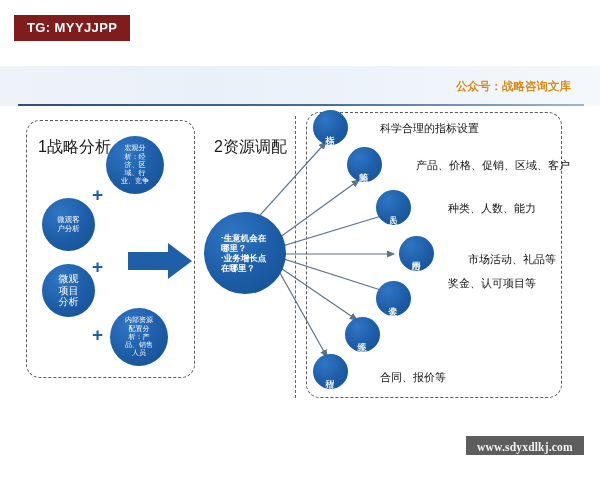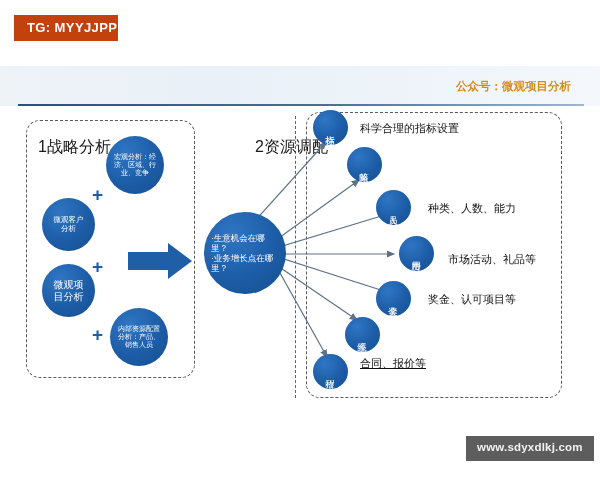--- a/index.html
+++ b/index.html
@@ -21,41 +21,42 @@
     width: 600px;
     height: 480px;
     background: #ffffff;
   }
 
   
   .tg-badge {
     position: absolute;
     left: 14px;
     top: 15px;
-    background: #c2410c;
+    background: #7f1d1d;
     color: #ffffff;
     font-size: 13px;
     font-weight: bold;
     letter-spacing: 0.4px;
-    padding: 6px 1px 7px 13px;
+    padding: 6px 13px 7px 13px;
     line-height: 1;
   }
 
   
   .site-badge {
     position: absolute;
     left: 466px;
     top: 436px;
     background: #5d5d5d;
     color: #f2f2f2;
     font-size: 11.5px;
     font-weight: bold;
-    padding: 6px 11px 7px 11px;
+    padding: 6px 11px 1px 11px;
     line-height: 1;
     letter-spacing: 0.2px;
+    font-family: Liberation Serif, serif;
   }
 
   
   .title-band {
     position: absolute;
     left: 0px;
     top: 66px;
     width: 600px;
     height: 40px;
     background: linear-gradient(to right, #eef3f8 0%, #e9f0f7 35%, #eef4fa 70%, #f4f8fc 100%);
@@ -99,21 +100,21 @@
   .panel-right { left: 306px; top: 112px; width: 256px; height: 286px; }
 
   
   .section-caption {
     position: absolute;
     font-size: 16px;
     color: #1a1a1a;
     white-space: nowrap;
   }
   .cap-1 { left: 38px;  top: 137px; }
-  .cap-2 { left: 214px; top: 137px; margin-left: 41px; }
+  .cap-2 { left: 214px; top: 137px; }
 
   
   .divider {
     position: absolute;
     left: 295px;
     top: 116px;
     width: 0px;
     height: 282px;
     border-left: 1.4px dashed #55667a;
   }
@@ -137,31 +138,31 @@
     align-items: center;
     justify-content: center;
     text-align: center;
     box-sizing: border-box;
     line-height: 1.18;
     overflow: hidden;
   }
   .bubble.grad {
     background: radial-gradient(circle at 34% 28%, #2f76c4 0%, #1d5ca6 55%, #14508f 100%);
   }
-  .bubble-txt { display: block; padding: 0 8px; }
+  .bubble-txt { display: block; padding: 0 14px; }
 
   
   .b-macro   { left: 106px; top: 136px; width: 58px;  height: 58px;  font-size: 7px; }
   .b-cust    { left: 42px;  top: 198px; width: 53px;  height: 53px;  font-size: 7.5px; }
   .b-proj    { left: 42px;  top: 264px; width: 53px;  height: 53px;  font-size: 10px; }
   .b-res     { left: 110px; top: 308px; width: 58px;  height: 58px;  font-size: 7px; }
 
   
   .b-center  { left: 204px; top: 212px; width: 82px;  height: 82px;  font-size: 8.5px; }
-  .b-center .bubble-txt { text-align: left; padding: 0 7px; }
+  .b-center .bubble-txt { text-align: left; padding: 0 17px; font-weight: bold; }
 
   
   .b-kpi     { left: 313px; top: 110px; width: 35px; height: 35px; font-size: 9.5px; }
   .b-strat   { left: 347px; top: 147px; width: 35px; height: 35px; font-size: 9.5px; }
   .b-people  { left: 376px; top: 190px; width: 35px; height: 35px; font-size: 9.5px; }
   .b-cost    { left: 399px; top: 236px; width: 35px; height: 35px; font-size: 9.5px; }
   .b-bonus   { left: 376px; top: 281px; width: 35px; height: 35px; font-size: 9.5px; }
   .b-system  { left: 345px; top: 317px; width: 35px; height: 35px; font-size: 9.5px; }
   .b-process { left: 313px; top: 354px; width: 35px; height: 35px; font-size: 9.5px; }
   .b-right .bubble-txt { writing-mode: vertical-rl; letter-spacing: 0px; }
@@ -177,39 +178,40 @@
   .plus-1 { left: 92px;  top: 185px; }
   .plus-2 { left: 92px;  top: 257px; }
   .plus-3 { left: 92px;  top: 325px; }
 
   
   .desc {
     position: absolute;
     font-size: 11px;
     color: #111111;
     white-space: nowrap;
+    margin-left: 20px;
   }
   .d-kpi     { left: 360px; top: 121px; }
   .d-strat   { left: 396px; top: 158px; }
   .d-people  { left: 428px; top: 201px; font-family: Liberation Serif, serif; }
   .d-cost    { left: 448px; top: 252px; text-align: center; }
-  .d-bonus   { left: 428px; top: 292px; }
+  .d-bonus   { left: 428px; top: 276px; }
   .d-system  { left: 398px; top: 331px; }
-  .d-process { left: 360px; top: 356px; text-decoration: underline; }
+  .d-process { left: 360px; top: 370px; }
 </style>
 </head>
 <body>
 
 <div id="slide">
 
   <div class="tg-badge">TG: MYYJJPP</div>
 
   <div class="title-band"></div>
   <div class="title-rule"></div>
-  <div class="title-right">公众号：微观项目分析</div>
+  <div class="title-right">公众号：战略咨询文库</div>
 
   <div class="panel panel-left"></div>
   <div class="panel panel-right"></div>
 
   <div class="divider"></div>
 
   <div class="section-caption cap-1">1战略分析</div>
   <div class="section-caption cap-2">2资源调配</div>
 
   <svg class="overlay" viewBox="0 0 600 480">
@@ -257,20 +259,21 @@
   </div>
 
   <div class="bubble grad b-right b-kpi">
     <span class="bubble-txt">指标</span>
   </div>
   <div class="desc d-kpi">科学合理的指标设置</div>
 
   <div class="bubble grad b-right b-strat">
     <span class="bubble-txt">策略</span>
   </div>
+  <div class="desc d-strat">产品、价格、促销、区域、客户</div>
 
   <div class="bubble grad b-right b-people">
     <span class="bubble-txt">人员</span>
   </div>
   <div class="desc d-people">种类、人数、能力</div>
 
   <div class="bubble grad b-right b-cost">
     <span class="bubble-txt">费用</span>
   </div>
   <div class="desc d-cost">市场活动、礼品等</div>

